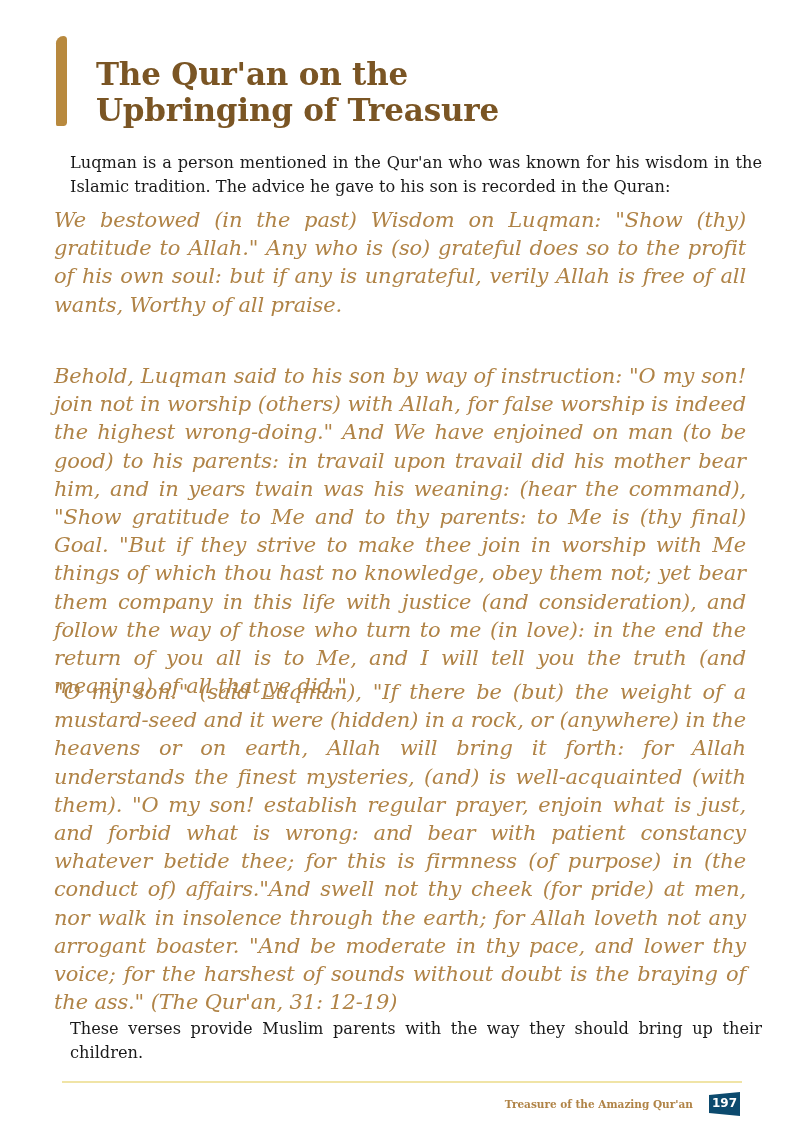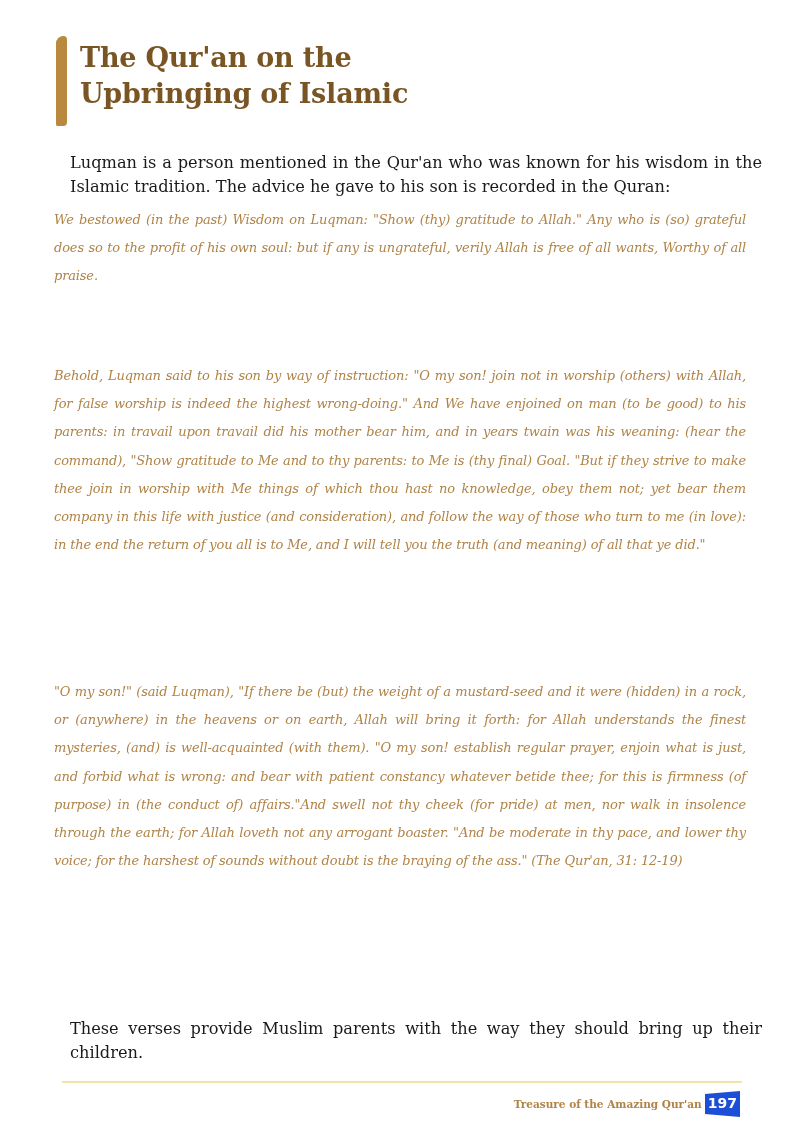--- a/index.html
+++ b/index.html
@@ -6,64 +6,64 @@
     body {
       width: 800px; height: 1121px; background: #ffffff;
       position: relative; overflow: hidden;
       font-family: "DejaVu Serif", serif;
     }
     .accent-bar {
       position: absolute; left: 56px; top: 36px; width: 11px; height: 90px;
       background: #b8893e; border-radius: 8px 4px 4px 2px;
     }
     .title {
-      position: absolute; left: 80px; top: 40px; margin: 0;
-      color: #7a5524; font-weight: bold; font-size: 27px; line-height: 36px;
+      position: absolute; left: 80px; top: 40px; margin: 16px;
+      color: #7a5524; font-weight: bold; font-size: 31px; line-height: 36px;
       font-family: "DejaVu Serif", serif; letter-spacing: -0.2px;
     }
     .body-text {
       position: absolute; left: 54px; width: 692px; margin: 16px;
       color: #1a1a1a; font-size: 16.2px; line-height: 24px;
       font-family: "DejaVu Serif", serif; text-align: justify;
     }
     .verse {
       position: absolute; left: 54px; width: 692px; margin: 0;
-      color: #b08346; font-style: italic; font-size: 13px; line-height: 28.2px;
+      color: #b08346; font-style: italic; font-size: 21px; line-height: 28.2px;
       font-family: "DejaVu Serif", serif; text-align: justify; letter-spacing: -0.15px;
     }
     #intro { top: 135px; }
     #verse1 { top: 206px; }
     #verse2 { top: 362px; }
     #verse3 { top: 678px; }
     #closing { top: 1001px; }
     .divider {
       position: absolute; left: 62px; top: 1081px; width: 680px; height: 2px;
       background: #f0e4a6;
     }
     .footer {
       position: absolute; right: 60px; top: 1091px; height: 26px;
-      display: flex; align-items: center; gap: 3px;
+      display: flex; align-items: center; gap: 16px;
     }
     .footer-title {
       color: #b08346; font-weight: bold; font-size: 10.5px;
       font-family: "DejaVu Serif", serif;
     }
     .page-badge {
-      background: #1d4ed8; color: #fff; font-weight: bold; font-size: 14px;
+      background: #0c4a6e; color: #fff; font-weight: bold; font-size: 12px;
       font-family: "DejaVu Sans", sans-serif;
       padding: 4px 3px 6px 3px; clip-path: polygon(0 12%, 100% 0, 100% 100%, 0 88%);
     }
   </style>
 </head>
 <body>
 
 <div class="accent-bar"></div>
 <h1 class="title">
   <span>The Qur'an on the</span><br>
-  <span>Upbringing of Islamic</span>
+  <span>Upbringing of Treasure</span>
 </h1>
 
 <p class="body-text" id="intro">Luqman is a person mentioned in the Qur'an who was known for his wisdom in the Islamic tradition. The advice he gave to his son is recorded in the Quran:</p>
 
 <p class="verse" id="verse1">We bestowed (in the past) Wisdom on Luqman: "Show (thy) gratitude to Allah." Any who is (so) grateful does so to the profit of his own soul: but if any is ungrateful, verily Allah is free of all wants, Worthy of all praise.</p>
 <p class="verse" id="verse2">Behold, Luqman said to his son by way of instruction: "O my son! join not in worship (others) with Allah, for false worship is indeed the highest wrong-doing." And We have enjoined on man (to be good) to his parents: in travail upon travail did his mother bear him, and in years twain was his weaning: (hear the command), "Show gratitude to Me and to thy parents: to Me is (thy final) Goal. "But if they strive to make thee join in worship with Me things of which thou hast no knowledge, obey them not; yet bear them company in this life with justice (and consideration), and follow the way of those who turn to me (in love): in the end the return of you all is to Me, and I will tell you the truth (and meaning) of all that ye did."</p>
 <p class="verse" id="verse3">"O my son!" (said Luqman), "If there be (but) the weight of a mustard-seed and it were (hidden) in a rock, or (anywhere) in the heavens or on earth, Allah will bring it forth: for Allah understands the finest mysteries, (and) is well-acquainted (with them). "O my son! establish regular prayer, enjoin what is just, and forbid what is wrong: and bear with patient constancy whatever betide thee; for this is firmness (of purpose) in (the conduct of) affairs."And swell not thy cheek (for pride) at men, nor walk in insolence through the earth; for Allah loveth not any arrogant boaster. "And be moderate in thy pace, and lower thy voice; for the harshest of sounds without doubt is the braying of the ass." (The Qur'an, 31: 12-19)</p>
 
 <p class="body-text" id="closing">These verses provide Muslim parents with the way they should bring up their children.</p>
 

